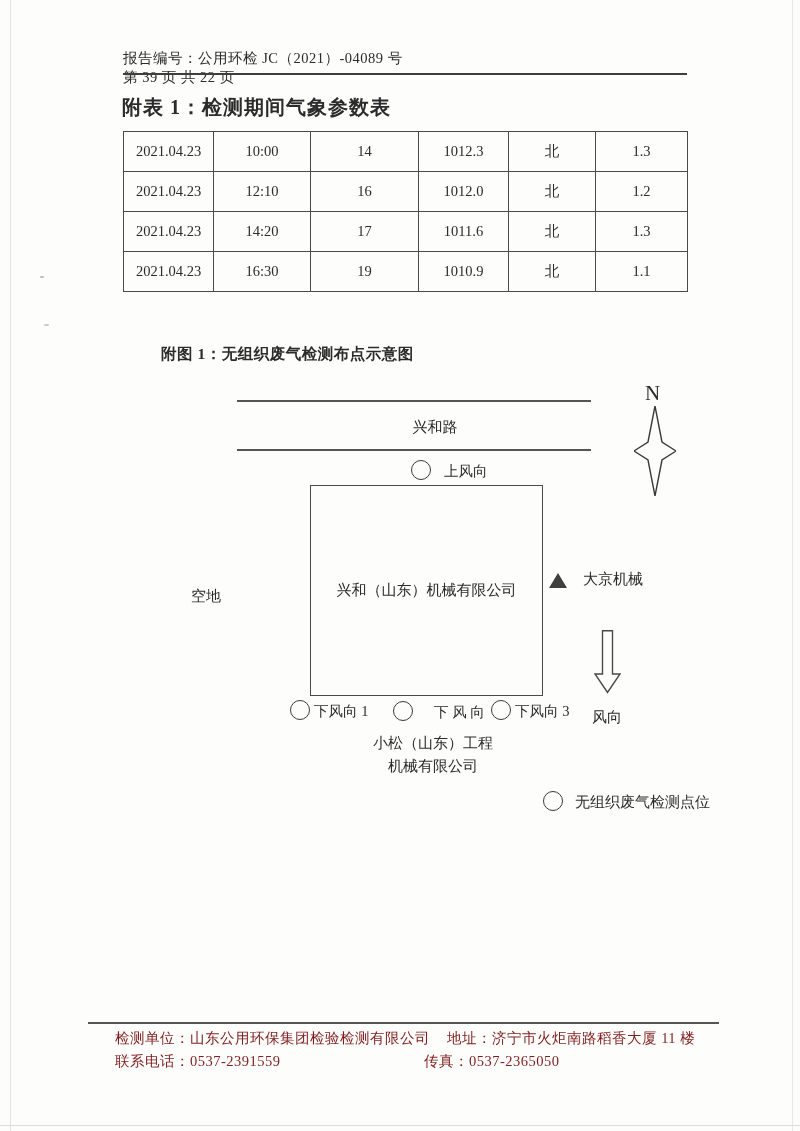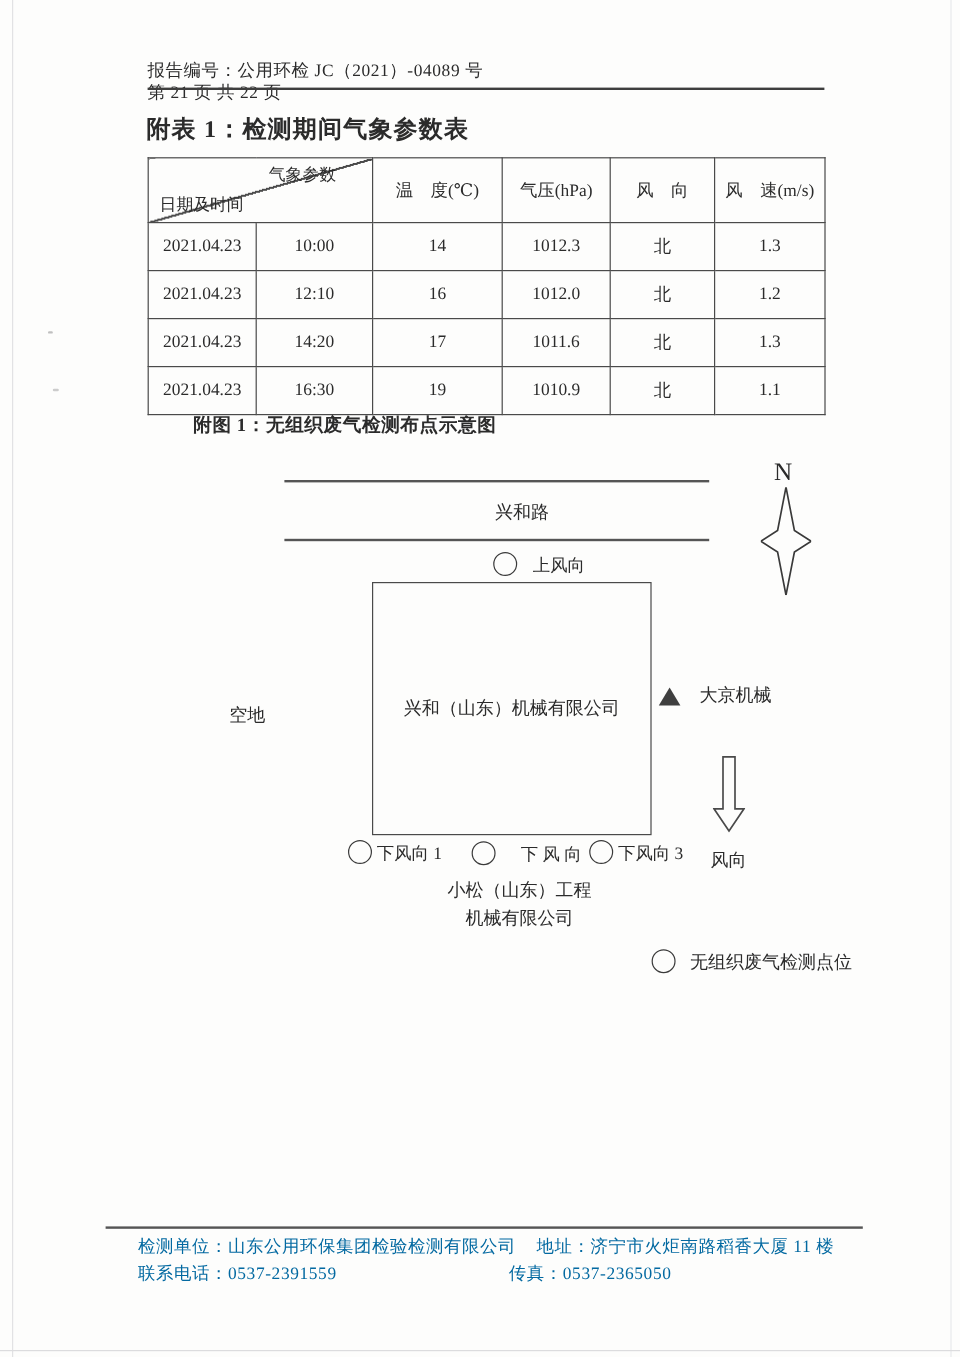--- a/index.html
+++ b/index.html
@@ -37,61 +37,51 @@
   
   .dline{position:absolute;height:1.6px;background:#555;}
   .dlabel{position:absolute;font-size:15px;white-space:nowrap;}
   .dot{position:absolute;width:20px;height:20px;border:1.7px solid #3a3a3a;border-radius:50%;background:transparent;box-sizing:border-box;}
   .rect{position:absolute;border:1.6px solid #4a4a4a;display:flex;align-items:center;justify-content:center;}
   .tri{position:absolute;width:0;height:0;border-left:9px solid transparent;border-right:9px solid transparent;border-bottom:15px solid #3f3f3f;}
   .center-txt{text-align:center;}
 
   
   .ftr-rule{position:absolute;left:88px;top:1022px;width:631px;height:1.6px;background:#555;}
-  .ftr{position:absolute;font-size:14.5px;color:#0369a1;letter-spacing:.5px;white-space:nowrap;}
+  .ftr{position:absolute;font-size:14.5px;color:#7f1d1d;letter-spacing:.5px;white-space:nowrap;}
 </style>
 </head>
 <body>
 
 <div class="page">
 
   <div class="edge-v" style="left:10px;top:0;height:1131px;"></div>
   <div class="edge-v" style="left:792px;top:0;height:1131px;background:#e8e9ec;"></div>
   <div class="edge-h" style="left:0;top:1125px;width:800px;"></div>
   <div class="speck" style="left:40px;top:276px;width:4px;height:2px;"></div>
   <div class="speck" style="left:44px;top:324px;width:5px;height:2px;background:#cccccc;"></div>
 
   <div class="hdr">
     <span>报告编号：公用环检 JC（2021）-04089 号</span>
-    <span>第 21 页 共 22 页</span>
+    <span>第 39 页 共 22 页</span>
   </div>
   <div class="hdr-rule"></div>
 
   <div class="tbl-title">附表 1：检测期间气象参数表</div>
 
   <table class="weather">
     <colgroup>
       <col style="width:90px">
         <col style="width:97px">
         <col style="width:108px">
       <col style="width:90px">
         <col style="width:87px">
         <col style="width:92px">
     </colgroup>
     <tbody>
-        <tr class="hrow">
-      <th colspan="2" class="corner-cell">
-        <span class="corner-top">气象参数</span>
-        <span class="corner-bottom">日期及时间</span>
-      </th>
-      <th>温　度(℃)</th>
-      <th>气压(hPa)</th>
-      <th>风　向</th>
-      <th>风　速(m/s)</th>
-    </tr>
     <tr class="drow">
       <td>2021.04.23</td>
       <td>10:00</td>
       <td>14</td>
       <td>1012.3</td>
       <td>北</td>
       <td>1.3</td>
     </tr>
     <tr class="drow">
       <td>2021.04.23</td>

